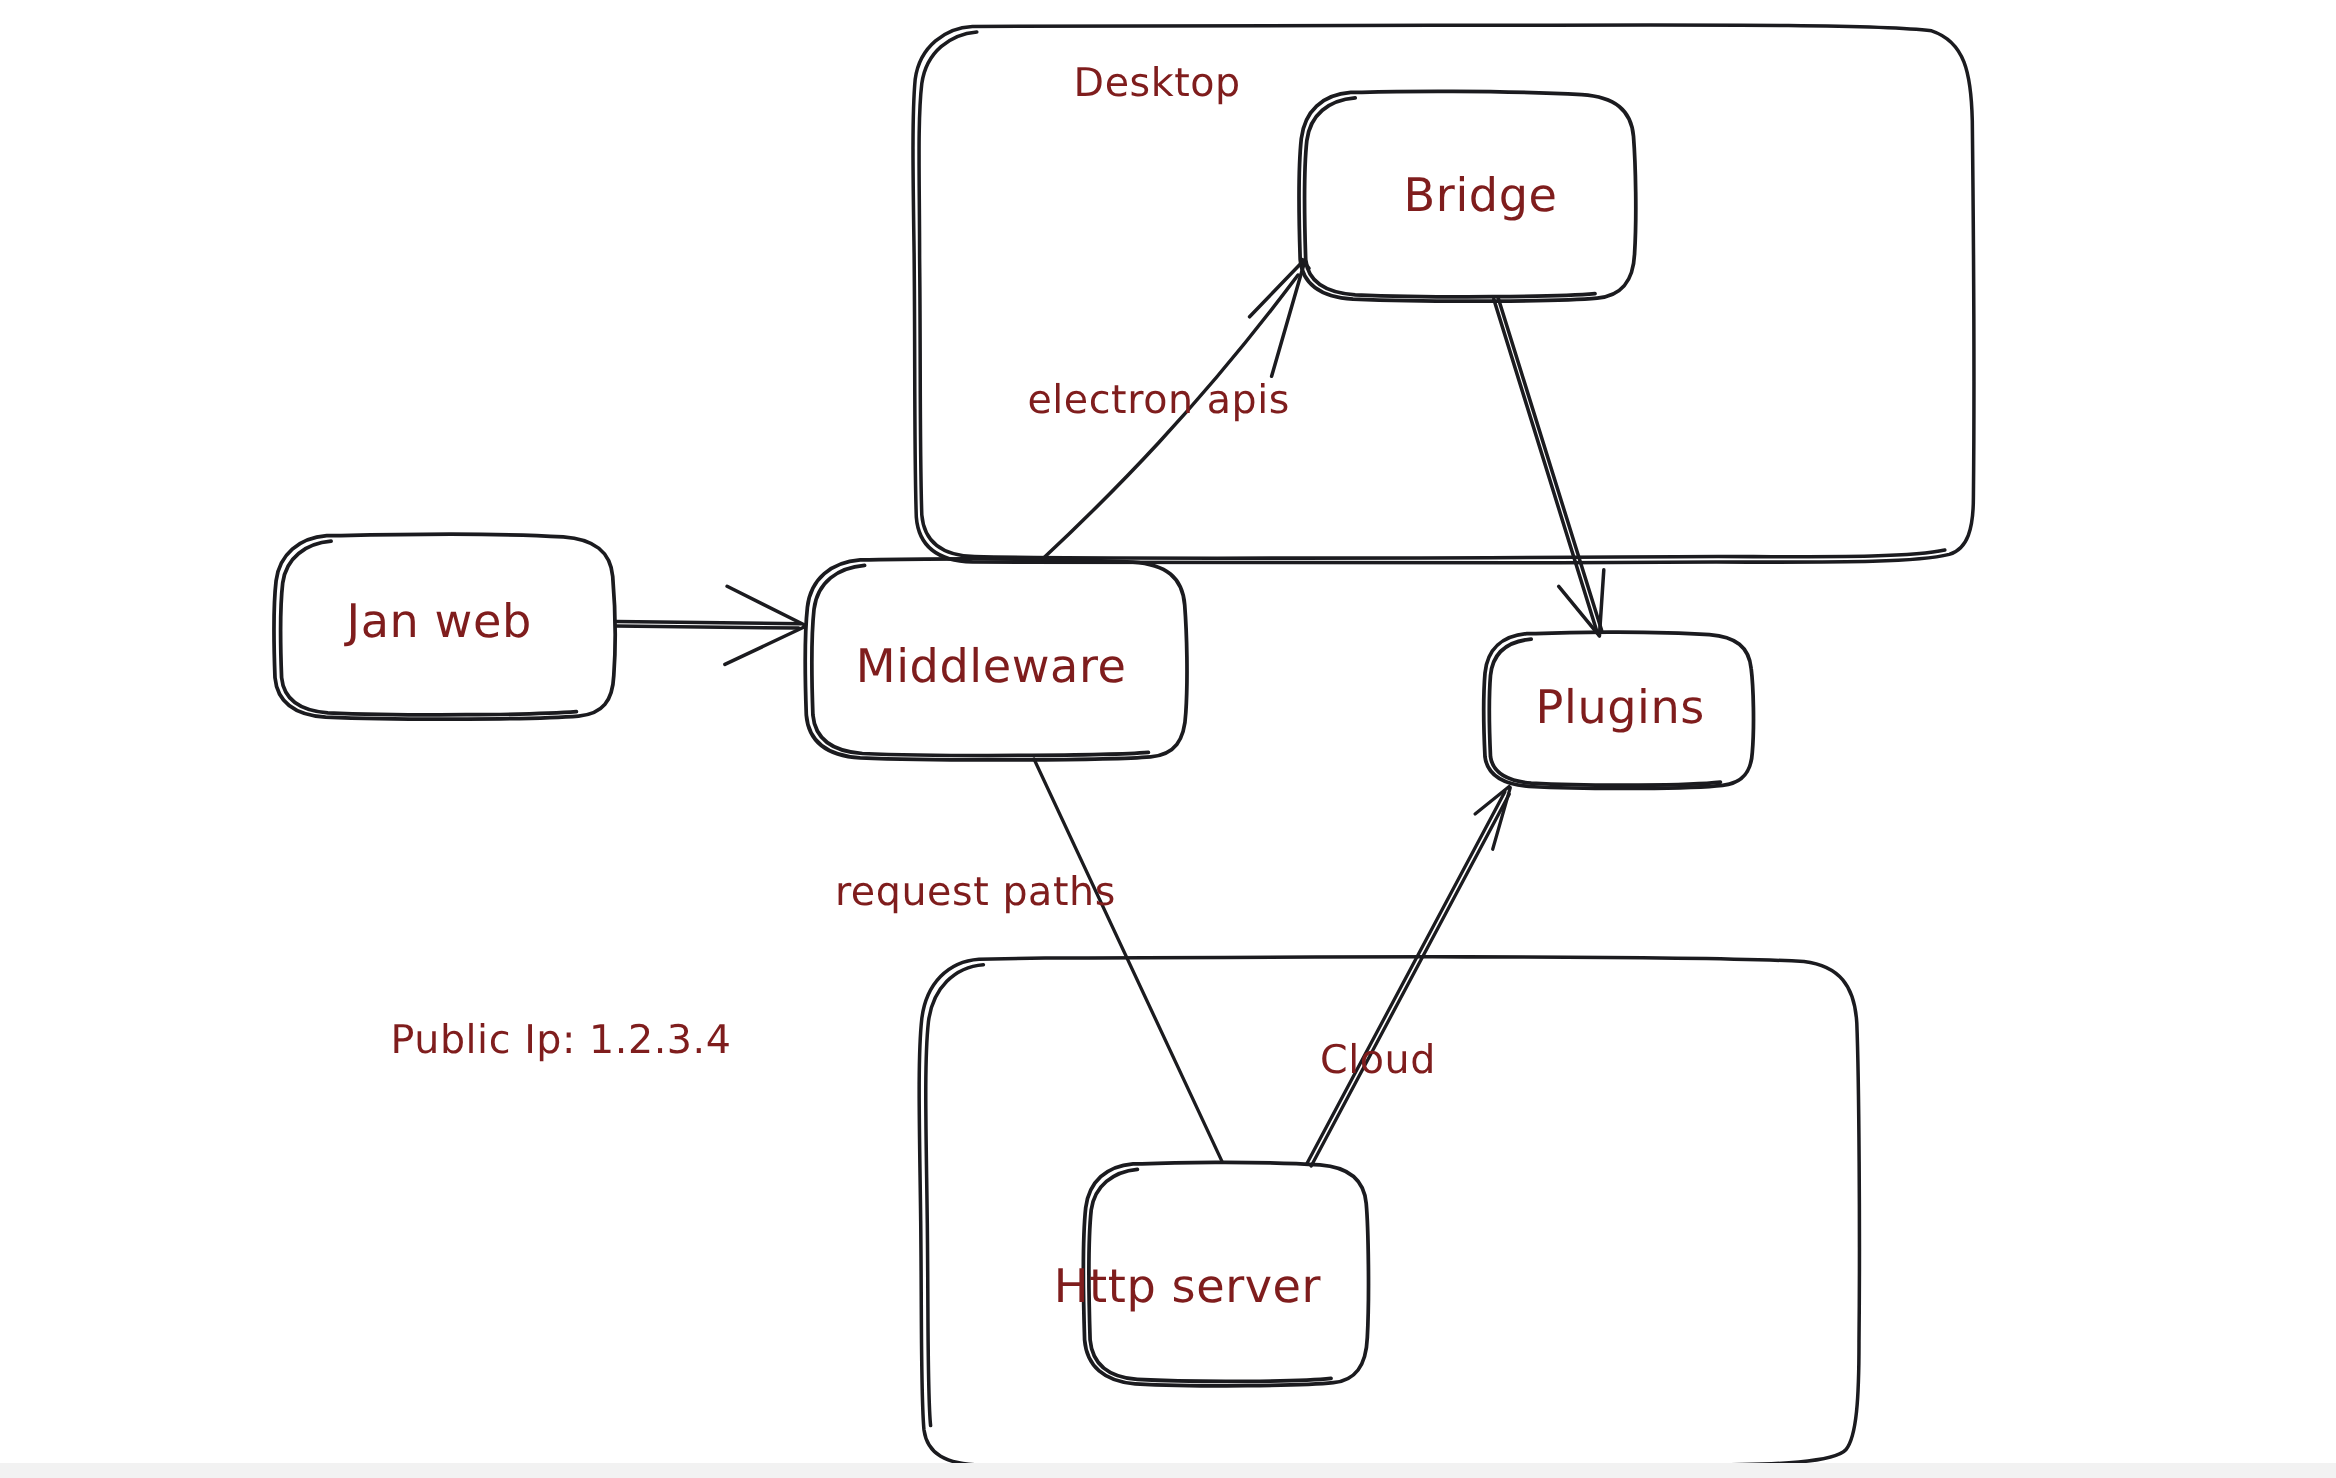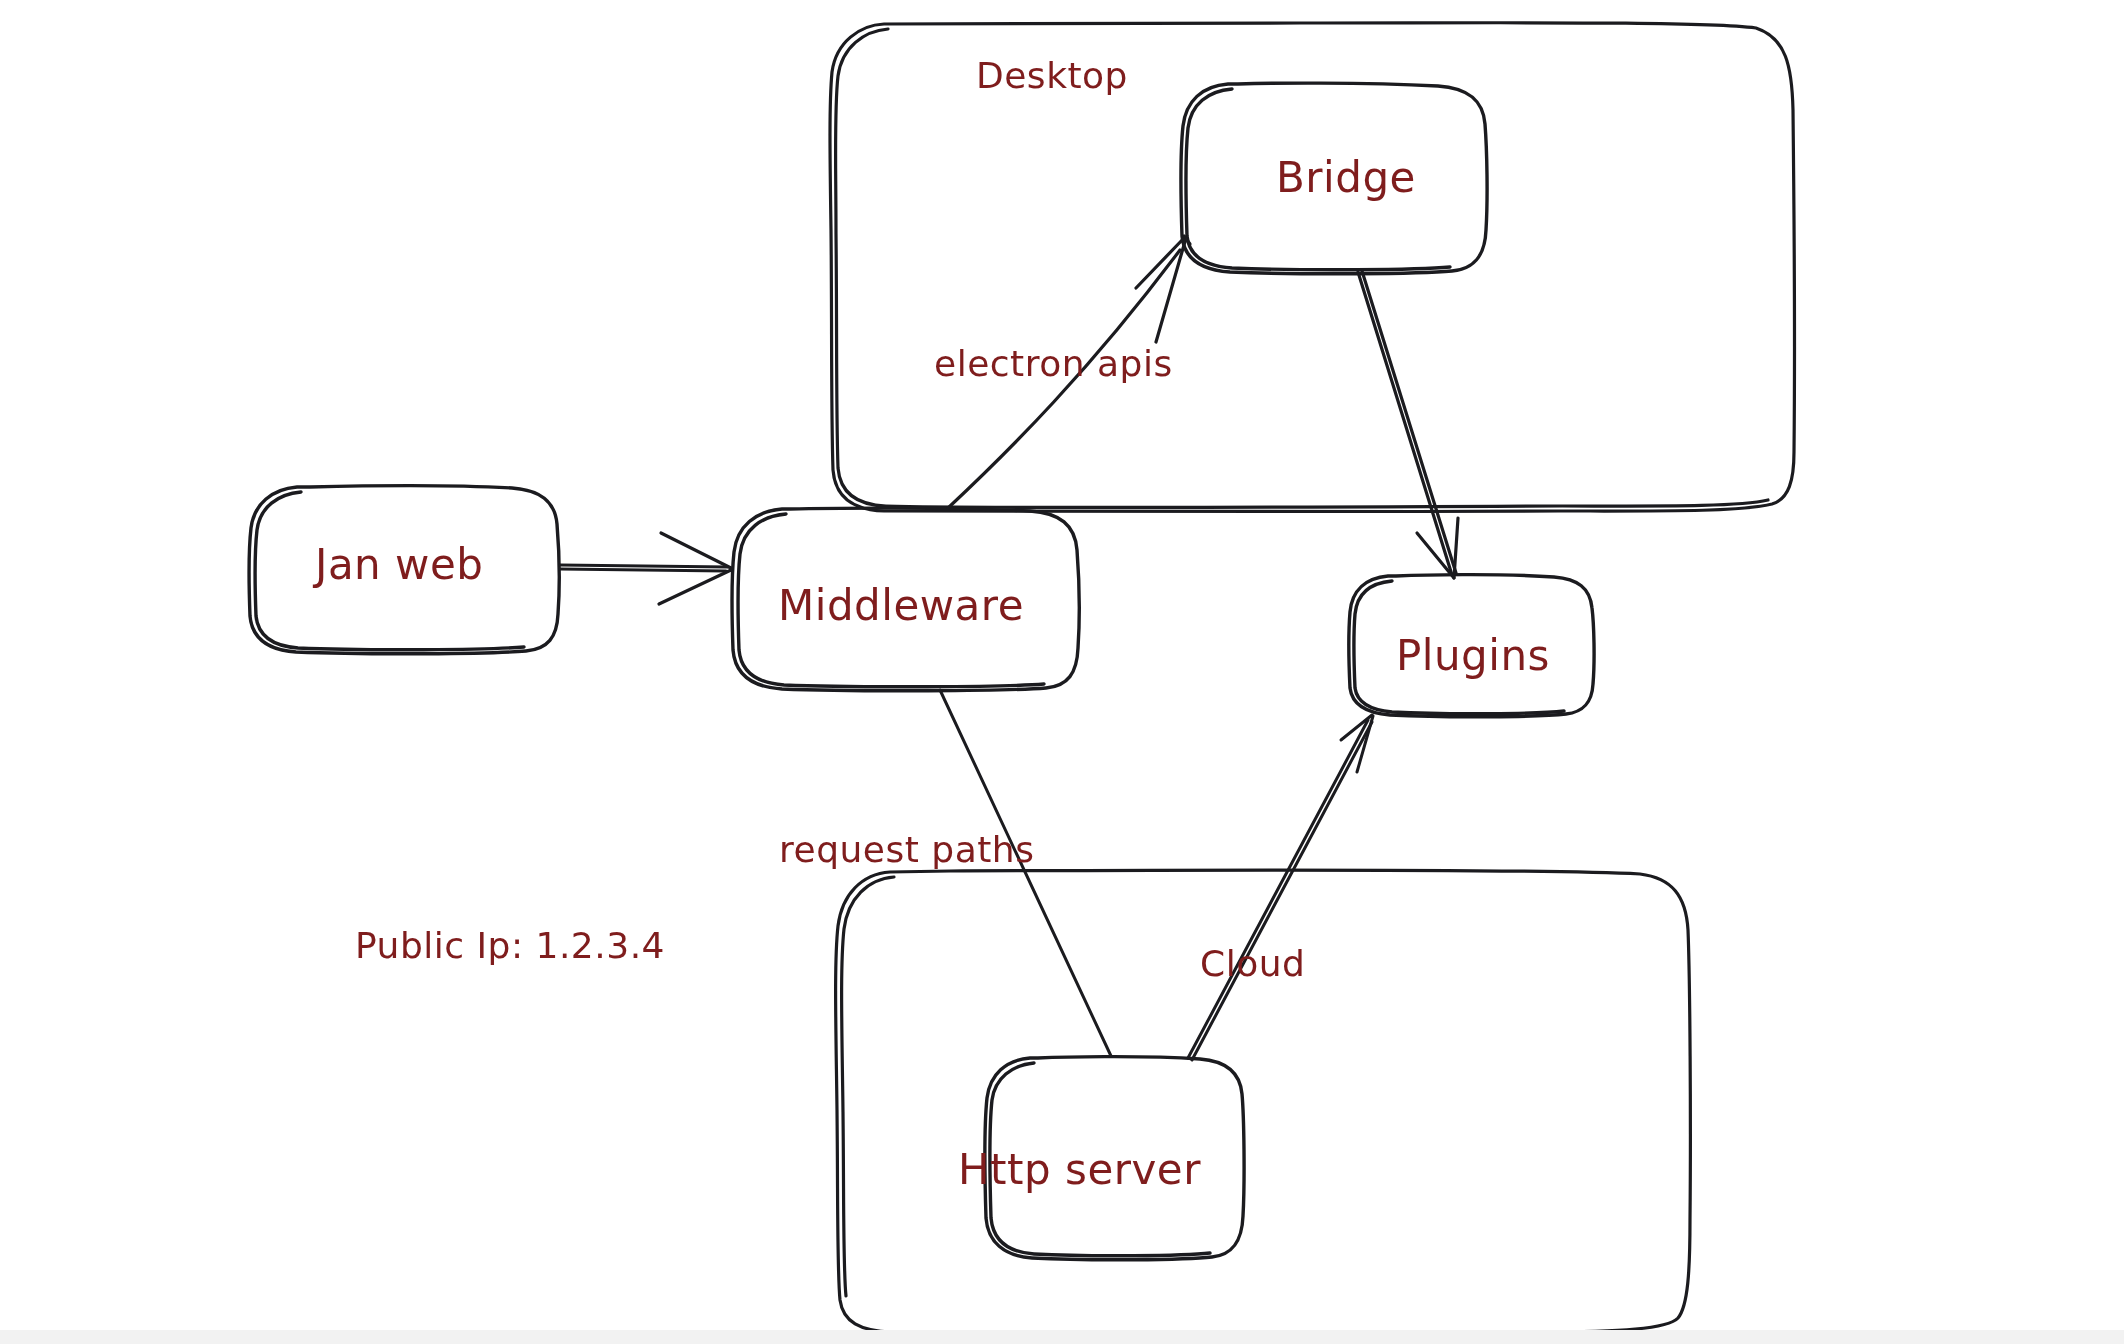--- a/index.html
+++ b/index.html
@@ -162,27 +162,27 @@
   </svg>
 
   <div class="lbl group-label" style="left:976px; top:55px;">Desktop</div>
 
   <div class="lbl node-label" style="left:315px; top:540px;">Jan web</div>
 
   <div class="lbl node-label" style="left:736px; top:581px;margin-left:42px;">Middleware</div>
 
   <div class="lbl node-label" style="left:1276px; top:153px;">Bridge</div>
 
-  <div class="lbl node-label" style="left:1396px; top:631px;">Plugins</div>
+  <div class="lbl node-label" style="left:1396px; top:618px;">Plugins</div>
 
   <div class="lbl node-label" style="left:958px; top:1145px;">Http server</div>
 
   <div class="lbl edge-label" style="left:934px; top:343px;">electron apis</div>
 
-  <div class="lbl edge-label" style="left:759px; top:829px;margin-left:20px;">request paths</div>
+  <div class="lbl edge-label" style="left:759px; top:791px;">request paths</div>
 
   <div class="lbl edge-label" style="left:1200px; top:943px;">Cloud</div>
 
   <div class="lbl note-line" style="left:355px; top:925px;">Public Ip: 1.2.3.4</div>
 
 
   <div class="bottom-bar"></div>
 
 </div>
 

